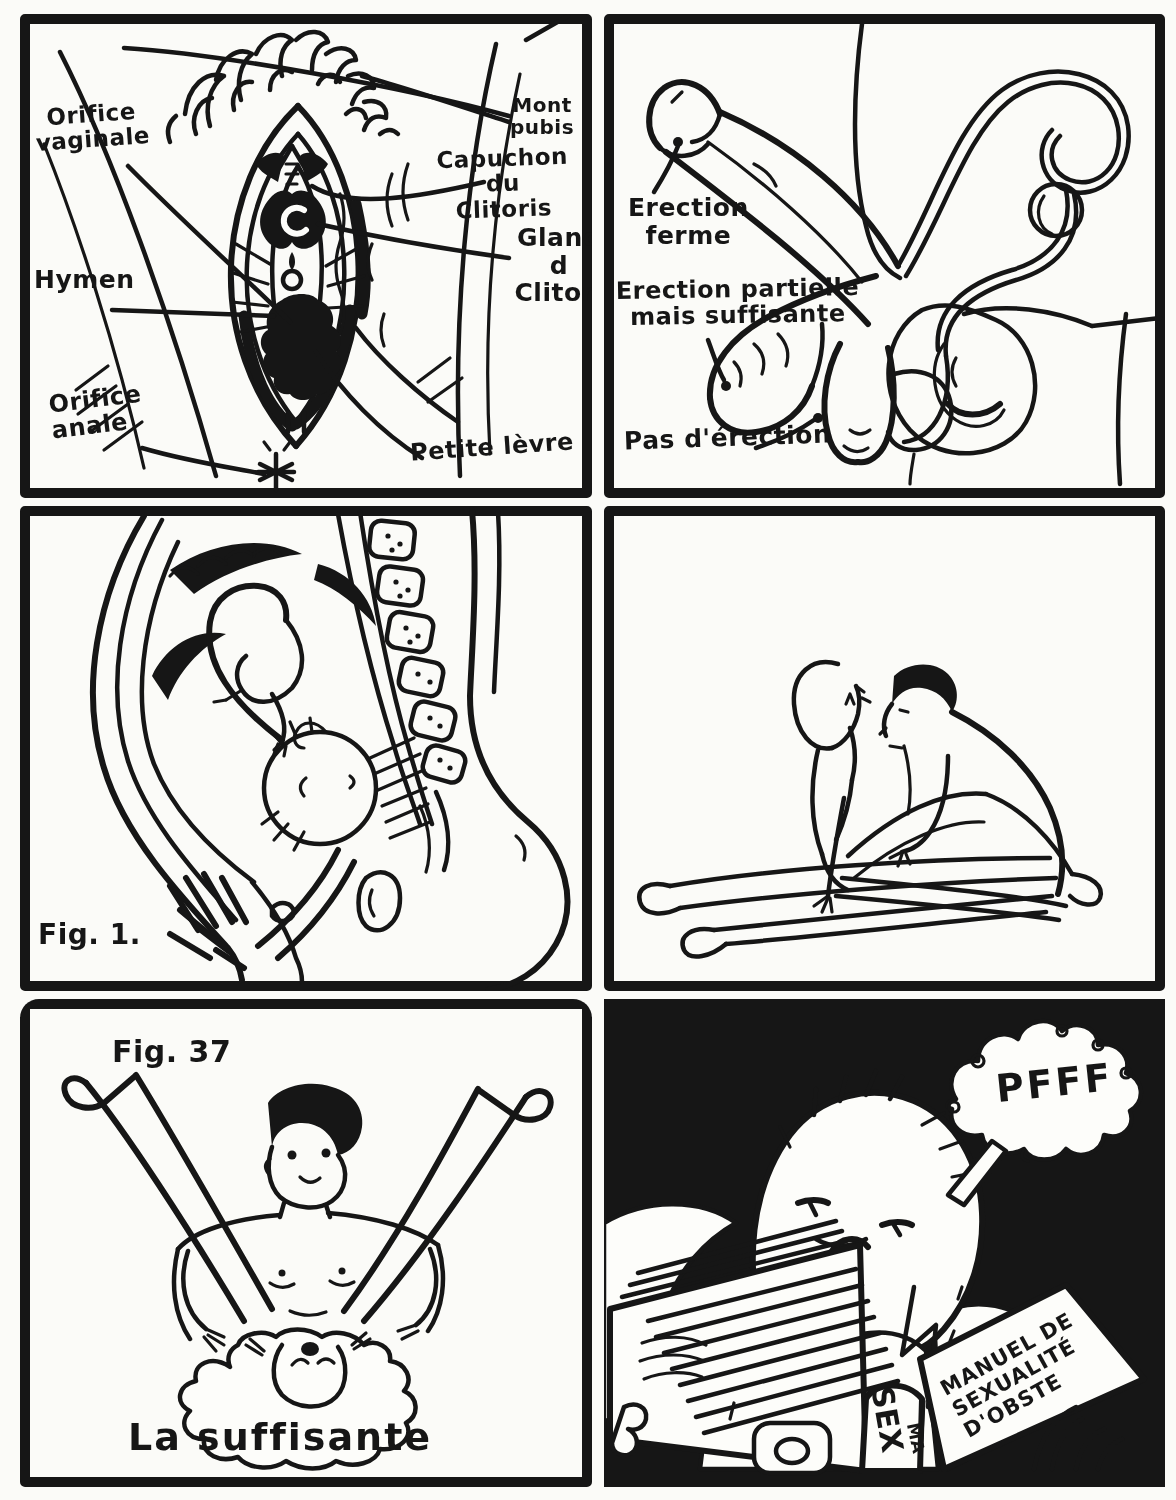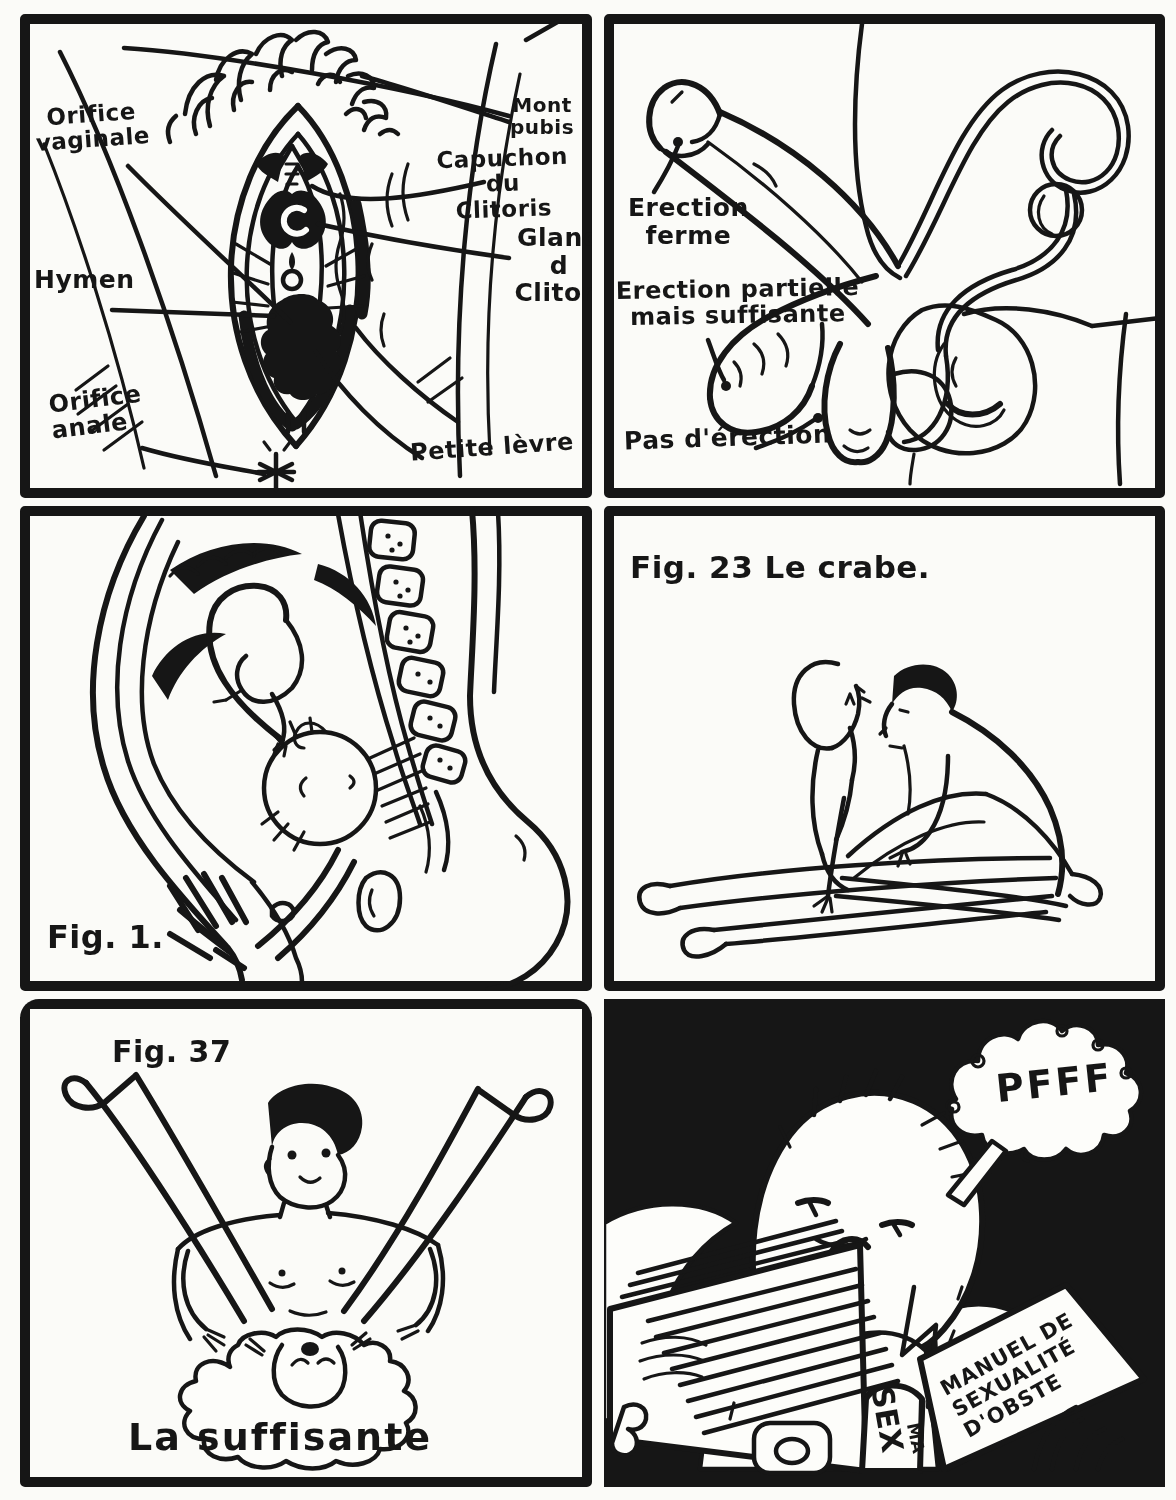--- a/index.html
+++ b/index.html
@@ -283,21 +283,21 @@
         <path class="thick" d="M150,380 l28,44"></path>
           <path class="thick" d="M166,372 l30,48"></path>
         <path class="thick" d="M184,368 l28,48"></path>
           <path class="thick" d="M202,372 l24,44"></path>
         <path class="thick" d="M160,404 l36,30"></path>
           <path class="thick" d="M150,428 l40,24"></path>
         <path class="thick" d="M176,420 l34,26"></path>
           <path class="thick" d="M196,444 l28,18"></path>
       </g>
     </svg>
-    <div class="hw" style="left:27px;top:414px;font-size:32px;text-align:center;">Fig. 1.</div>
+    <div class="hw" style="left:18px;top:414px;font-size:28px;text-align:center;">Fig. 1.</div>
   </section>
 
   <section class="panel" style="left:604px;top:506px;width:561px;height:485px;">
     <svg width="561" height="485" viewBox="0 0 561 485">
       <rect class="brd" x="5" y="5" width="551" height="475"></rect>
       <g>
         <path d="M234,158 C208,150 188,168 190,198 C192,226 208,246 228,242"></path>
         <path d="M228,242 C240,238 250,224 254,208 C256,198 256,188 252,180"></path>
         <path class="thin" d="M252,180 l8,6"></path>
           <path class="thin" d="M258,192 l8,4"></path>
@@ -332,21 +332,20 @@
         <path d="M442,406 C340,416 220,430 122,438"></path>
         <path d="M110,424 C88,420 74,430 80,444 C86,456 108,450 122,438"></path>
         <path d="M244,350 C292,306 340,284 382,288"></path>
         <path d="M382,288 C420,302 450,336 468,368"></path>
         <path d="M468,368 C488,370 500,380 496,392 C492,402 476,400 466,390"></path>
         <path class="thin" d="M250,372 C296,334 344,314 380,316"></path>
         <path d="M238,372 C320,380 420,390 462,400"></path>
         <path d="M232,390 C320,398 414,408 455,414"></path>
       </g>
     </svg>
-    <div class="hw" style="left:26px;top:44px;font-size:31px;">Fig. 23  Le crabe.</div>
   </section>
 
   <section class="panel" style="left:20px;top:999px;width:572px;height:544px;border-radius:19px;">
     <svg width="572" height="488" viewBox="0 0 572 488">
       <rect class="brd" x="5" y="5" width="562" height="478"></rect>
       <g>
         <path class="thick" d="M66,84 C104,130 168,228 224,322"></path>
         <path class="thick" d="M116,76 C148,128 202,222 252,310"></path>
         <path class="thick" d="M66,84 C52,74 40,82 46,96 C52,110 72,112 84,104 L114,78"></path>
         <path class="thick" d="M506,98 C468,156 408,248 344,322"></path>

